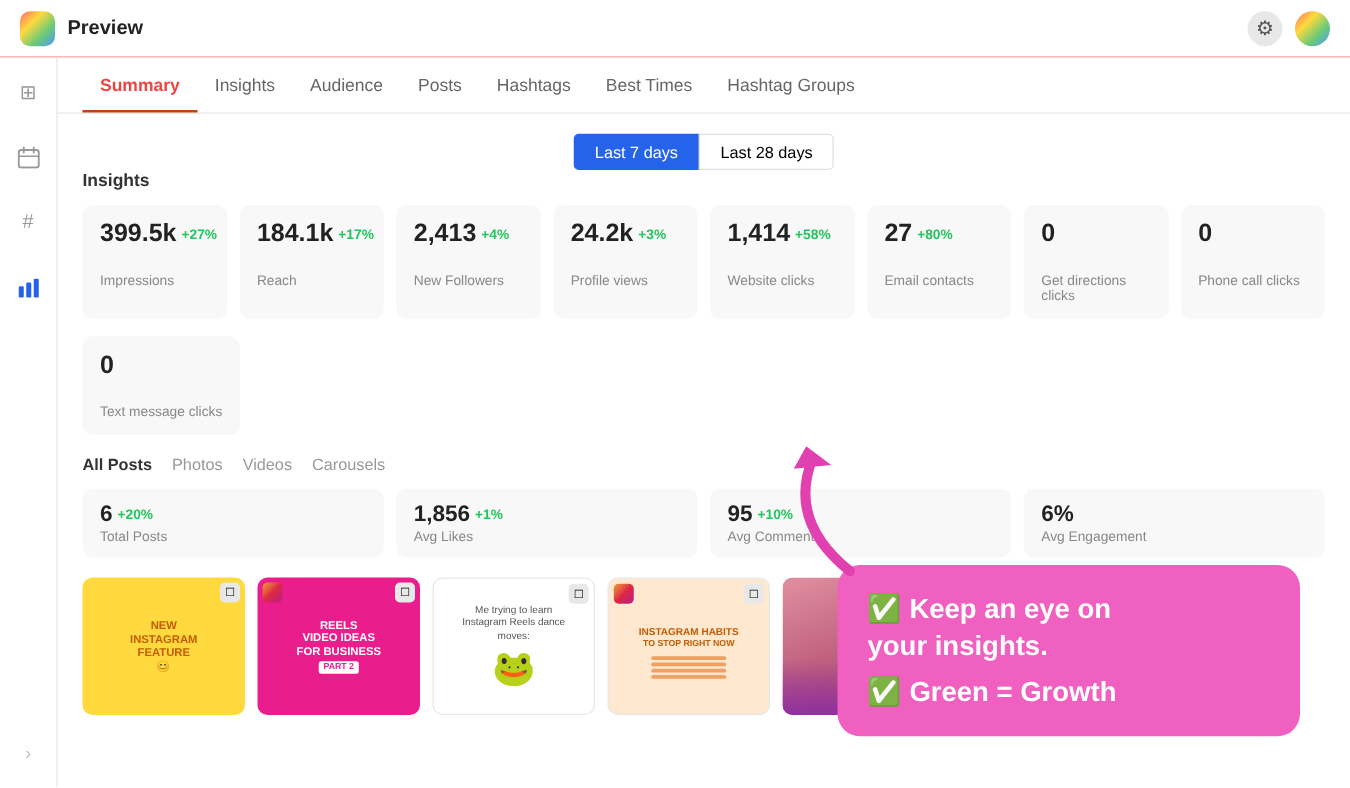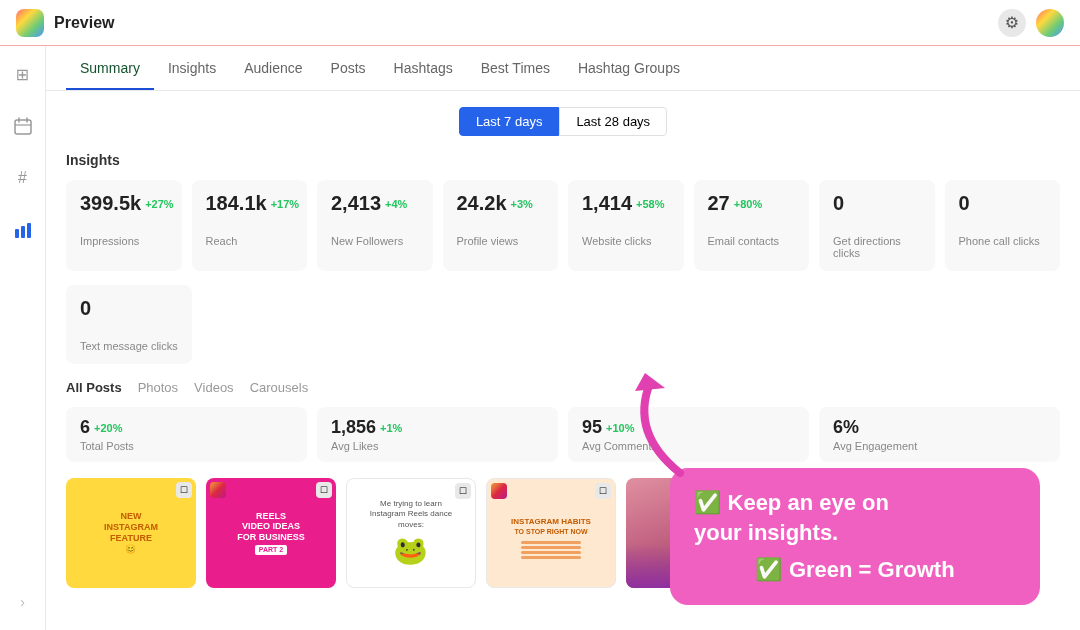--- a/index.html
+++ b/index.html
@@ -22,29 +22,29 @@
     .sidebar { width: 46px; border-right: 1px solid #e8e8e8; display: flex; flex-direction: column; align-items: center; padding: 12px 0; gap: 20px; flex-shrink: 0; }
     .sidebar-item { width: 32px; height: 32px; display: flex; align-items: center; justify-content: center; cursor: pointer; border-radius: 6px; color: #999; font-size: 16px; }
     .sidebar-item.active { color: #2563eb; }
 
     
     .content { flex: 1; overflow-y: auto; padding: 0; }
 
     
     .nav-tabs { display: flex; gap: 0; padding: 0 20px; border-bottom: 1px solid #e8e8e8; }
     .nav-tab { padding: 14px 14px 12px; font-size: 14px; color: #666; cursor: pointer; border-bottom: 2px solid transparent; white-space: nowrap; }
-    .nav-tab.active { color: #14532d; border-bottom: 2px solid #1d4ed8; font-weight: 400; }
+    .nav-tab.active { color: #ef4444; border-bottom: 2px solid #c2410c; font-weight: 700; }
 
     
     .page-content { padding: 16px 20px; }
 
     .overview-title { font-size: 13px; font-weight: 700; color: #333; letter-spacing: 0.5px; margin-bottom: 16px; }
 
     
-    .period-toggle { display: flex; align-items: center; justify-content: center; gap: 0; margin-bottom: 16px; }
+    .period-toggle { display: flex; align-items: center; justify-content: center; gap: 0; margin-bottom: 0; }
     .period-btn { padding: 6px 16px; font-size: 13px; cursor: pointer; border: 1px solid #e0e0e0; }
     .period-btn.active { background: #2563eb; color: #fff; border-color: #2563eb; }
     .period-btn:first-child { border-radius: 4px 0 0 4px; }
     .period-btn:last-child { border-radius: 0 4px 4px 0; }
 
     .insights-title { font-size: 14px; font-weight: 600; color: #333; margin-bottom: 12px; }
 
     
     .stats-grid { display: flex; flex-wrap: wrap; gap: 10px; margin-bottom: 14px; }
     .stat-card { background: #f8f8f8; border-radius: 8px; padding: 12px 14px; min-width: 100px; flex: 1; }
@@ -308,21 +308,21 @@
         <div style="position:absolute;right:20px;top:-10px;z-index:10;">
 
           <svg width="120" height="110" viewBox="0 0 120 110" style="position:absolute;top:-95px;left:-80px;">
             <path d="M90 100 Q40 60 60 10" stroke="#e040b0" stroke-width="8" fill="none" stroke-linecap="round"></path>
             <polygon points="55,0 75,15 45,18" fill="#e040b0"></polygon>
           </svg>
 
           <div style="background:#f060c0;border-radius:18px;padding:20px 24px;width:370px;color:#fff;">
             <div style="font-size:22px;font-weight:800;line-height:1.35;">✅ Keep an eye on</div>
             <div style="font-size:22px;font-weight:800;line-height:1.35;">your insights.</div>
-            <div style="font-size:22px;font-weight:800;line-height:1.35;margin-top:8px;text-align:center;">✅ Green = Growth</div>
+            <div style="font-size:22px;font-weight:800;line-height:1.35;margin-top:8px;">✅ Green = Growth</div>
           </div>
         </div>
 
       </div>
 
     </div>
   </div>
 </div>
 
 </body></html>

